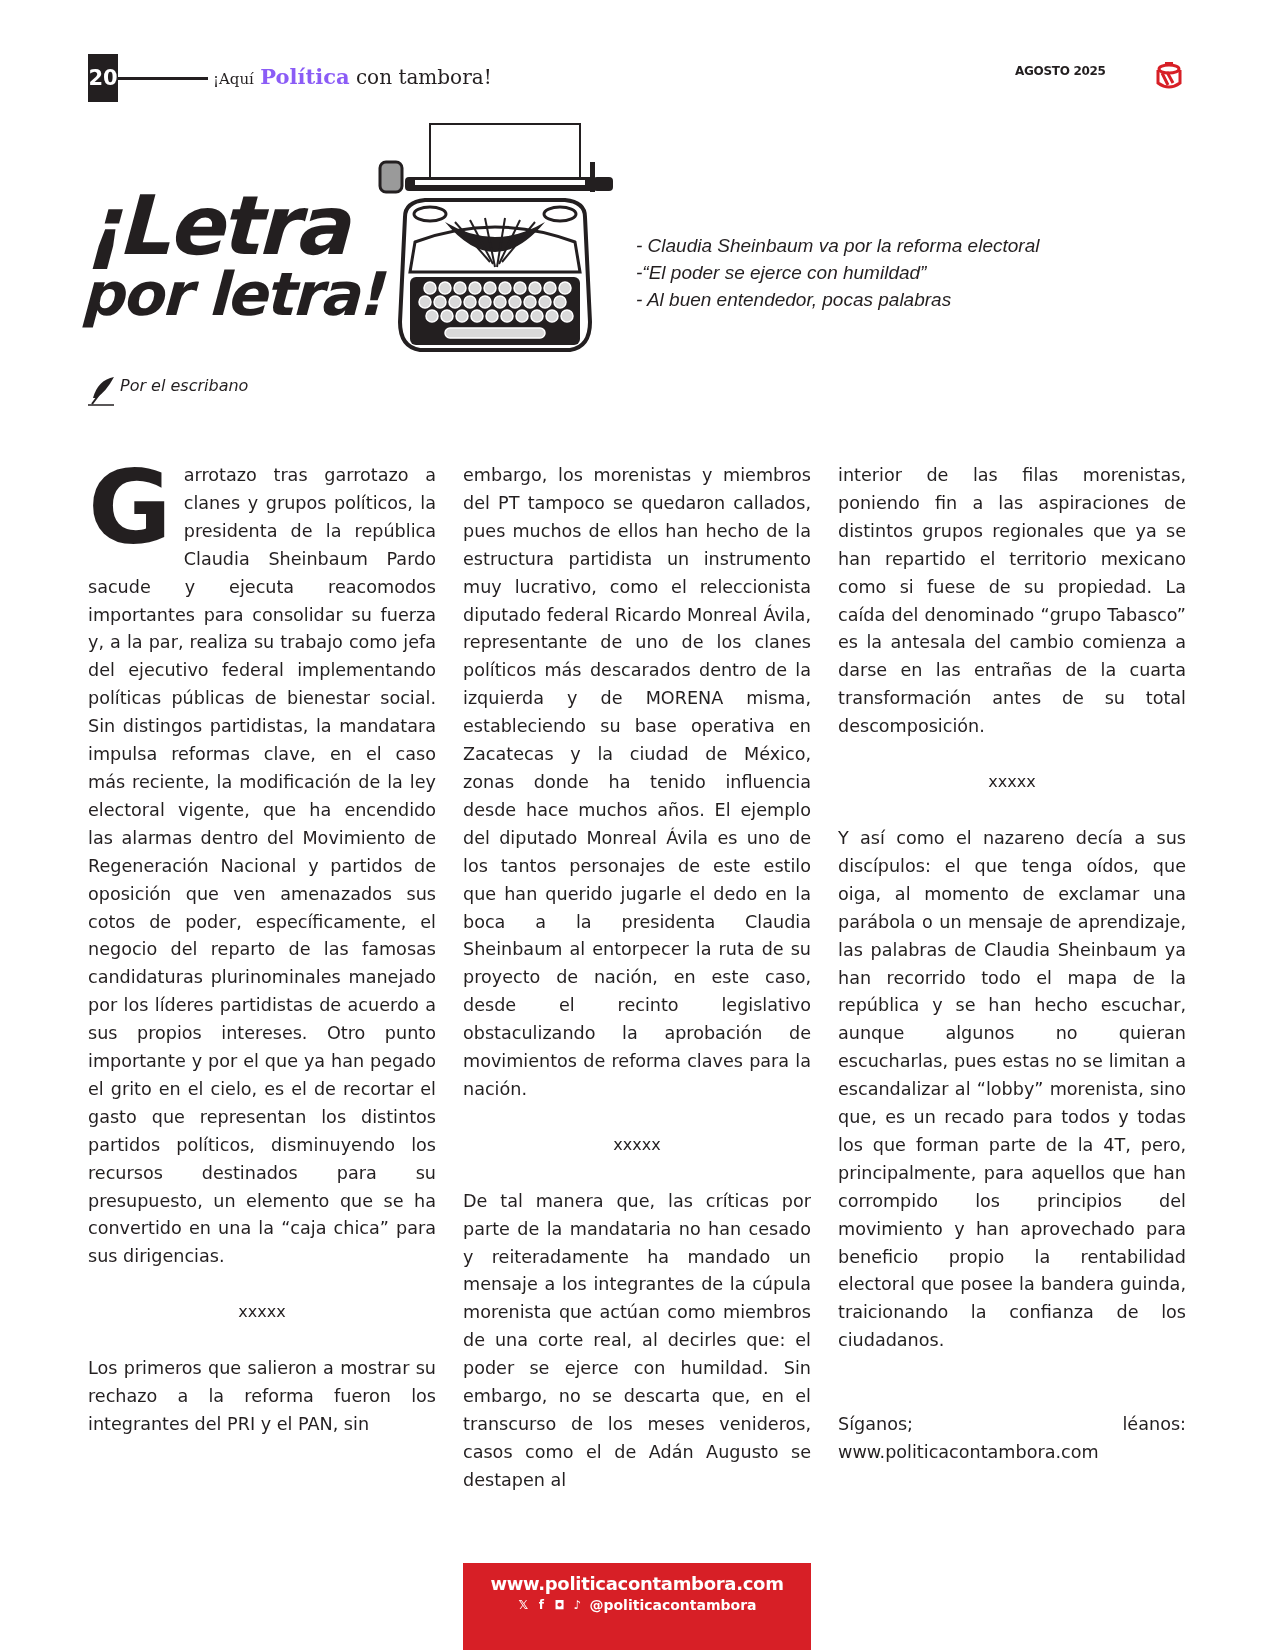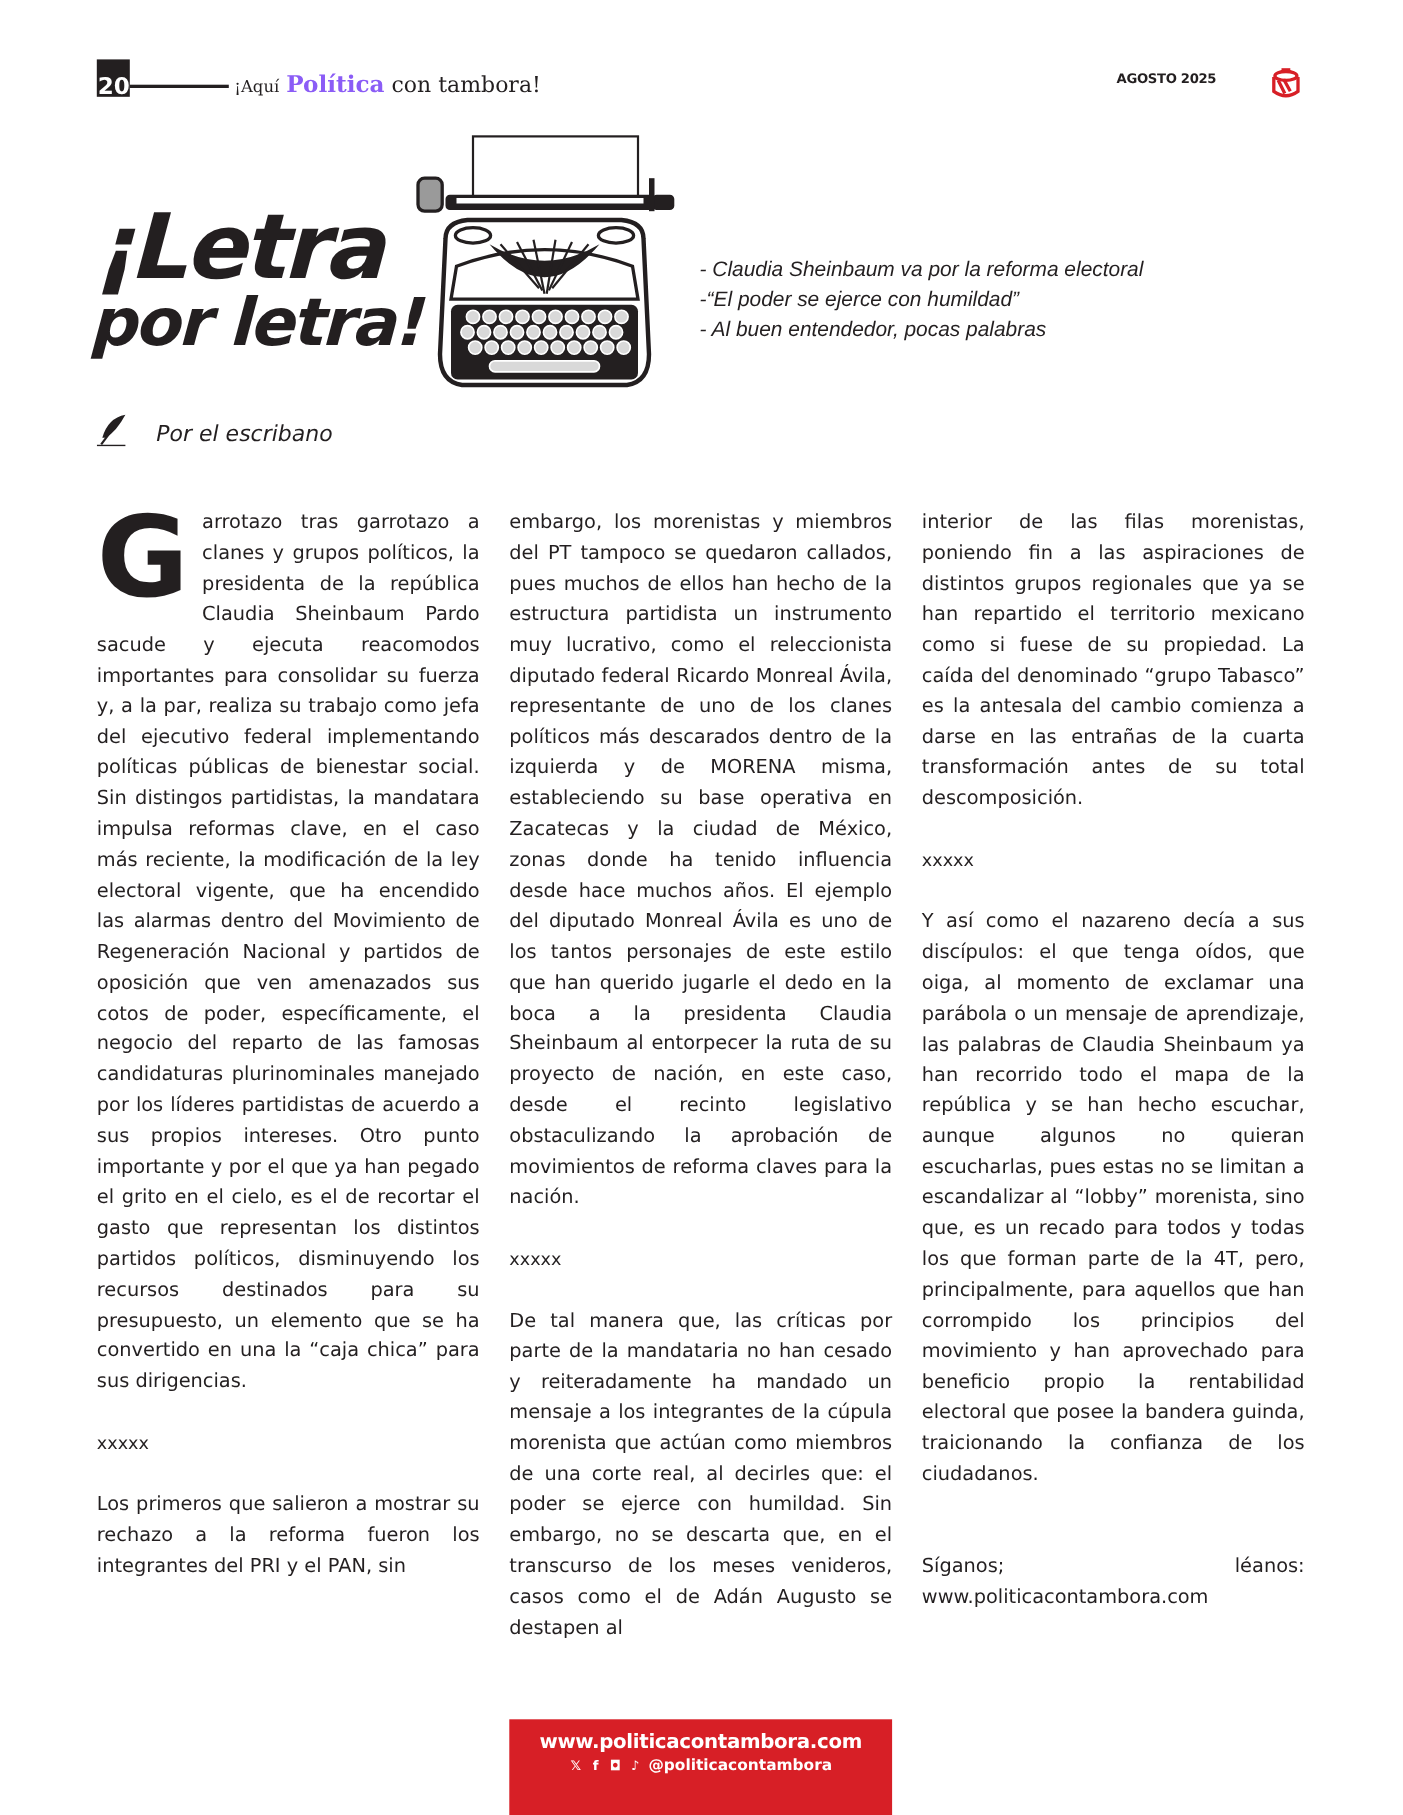--- a/index.html
+++ b/index.html
@@ -1,52 +1,52 @@
 <!DOCTYPE html>
 <html><head>
 <meta charset="utf-8">
 <style>
   html, body { margin:0; padding:0; background:#fff; }
   body { width:1275px; height:1650px; position:relative; overflow:hidden; color:#231f20;
          font-family:"DejaVu Sans", sans-serif; }
   .abs { position:absolute; }
 
   
-  #page-num { left:88px; top:54px; width:30px; height:34px; background:#231f20; color:#fff;
-    font-family:"DejaVu Sans", sans-serif; font-weight:bold; font-size:21px; line-height:48px; text-align:right; }
+  #page-num { left:88px; top:54px; width:30px; height:48px; background:#231f20; color:#fff;
+    font-family:"DejaVu Sans", sans-serif; font-weight:bold; font-size:21px; line-height:48px; text-align:center; }
   #header-rule { left:118px; top:77px; width:90px; height:3px; background:#231f20; }
   #tagline { left:213px; top:64px; font-family:"DejaVu Serif", serif; font-size:20px; white-space:nowrap; }
   #tagline .pre { font-size:15px;text-align:right; }
   #tagline .brand { color:#8b5cf6; font-weight:bold; font-size:21px; }
   #issue-date { left:1015px; top:64px; font-family:"DejaVu Sans", sans-serif; font-weight:bold; font-size:12px; letter-spacing:-0.3px; }
   #logo-icon { left:1153px; top:61px; width:32px; height:30px; }
 
   
   #column-title { left:88px; top:190px; font-family:"DejaVu Sans", sans-serif; font-weight:bold; font-style:italic;
     color:#231f20; line-height:0.88; letter-spacing:-3px; transform:skewX(-4deg); }
   #column-title .l1 { font-size:82px; display:block; }
   #column-title .l2 { font-size:60px; display:block; margin-top:6px; letter-spacing:-2px; }
   #typewriter { left:375px; top:122px; width:240px; height:240px; }
 
   #summary { left:636px; top:232px; font-family:"Liberation Sans", sans-serif; font-size:19px; line-height:27px; }
   #summary div { white-space:nowrap;font-style:italic; }
 
-  #byline { left:88px; top:376px; font-family:"DejaVu Sans", sans-serif; font-style:italic; font-size:20px; display:flex; align-items:flex-end; gap:26px; }
+  #byline { left:88px; top:376px; font-family:"DejaVu Sans", sans-serif; font-style:italic; font-size:16px; display:flex; align-items:flex-start; gap:4px; }
   #quill-icon { width:28px; height:30px; }
 
   
   .col { top:462px; width:348px; font-family:"DejaVu Sans", sans-serif; font-size:17.6px; line-height:27.9px;
     text-align:justify; color:#231f20; }
   .col p { margin:0; }
   #col-1 { left:88px; }
   #col-2 { left:463px; }
   #col-3 { left:838px; }
   .dropcap { float:left; font-family:"DejaVu Sans", sans-serif; font-weight:bold; font-size:102px; line-height:80px;
     margin:2px 14px 0 0; padding-top:4px; letter-spacing:-2px; }
-  .sep { margin:27px 0 29px 0; font-size:16px; }
+  .sep { text-align:center; margin:27px 0 29px 0; font-size:16px; }
   .follow { margin-top:56px; }
   .follow .spaced { display:flex; justify-content:space-between;margin-top:36px; }
 
   
   #footer { left:463px; top:1563px; width:348px; height:87px; background:#d71f26; color:#fff; text-align:center; }
   #footer-url { display:block; margin-top:10px; font-family:"DejaVu Sans", sans-serif; font-weight:bold; font-size:18px; letter-spacing:-0.3px; }
   #footer-social { display:flex; justify-content:center; align-items:center; gap:6px; margin-top:3px;
     font-family:"DejaVu Sans", sans-serif; font-weight:bold; font-size:14px; }
   .soc { font-size:12px; display:inline-block; width:12px; text-align:center; }
 </style>

